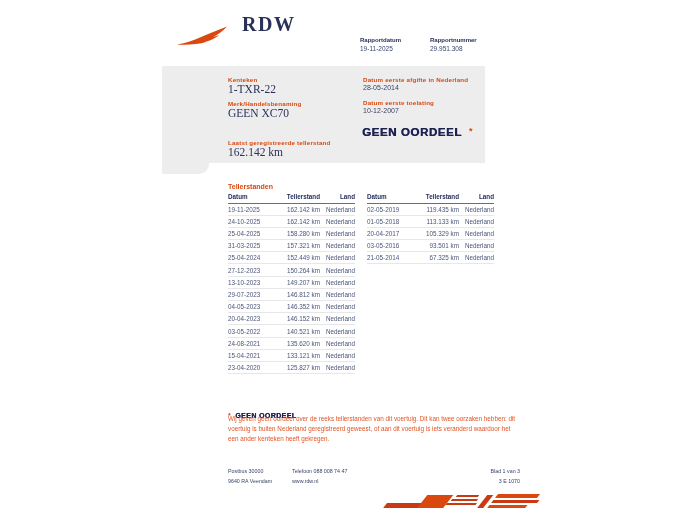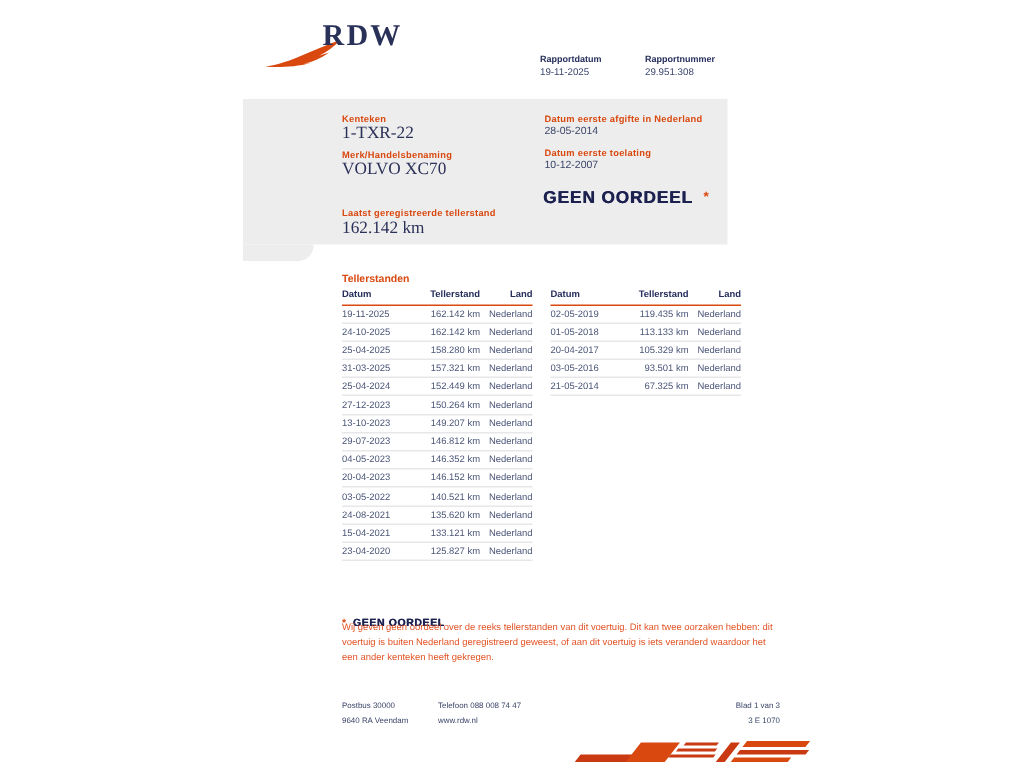--- a/index.html
+++ b/index.html
@@ -63,35 +63,35 @@
 </head>
 <body>
 
 <div id="page">
 
   <svg class="abs" style="left:176px; top:26px;" width="52" height="20" viewBox="0 0 52 20">
     <path fill="#d9480f" d="M1 18.5 C10 17 18 14 24 11.5 C32 8 42 4 51 0.5
       C47 5 42 8.5 37 11 L43.5 9 C38 13 32 15.5 26.5 16.5 L31 16
       C22 18.6 10 19 1 18.5 Z"></path>
   </svg>
-  <div class="abs rdw-wordmark" style="left:215px; top:13px;">RDW</div>
+  <div class="abs rdw-wordmark" style="left:242px; top:13px;">RDW</div>
 
 
   <div class="abs meta-label" style="left:360px; top:37px;">Rapportdatum</div>
   <div class="abs meta-value" style="left:360px; top:45px;">19-11-2025</div>
   <div class="abs meta-label" style="left:430px; top:37px;">Rapportnummer</div>
   <div class="abs meta-value" style="left:430px; top:45px;">29.951.308</div>
 
   <div class="abs graybox" style="left:162px; top:66px; width:323px; height:97px;"></div>
   <div class="abs tab" style="left:162px; top:163px; width:47px; height:11px;"></div>
 
   <div class="abs lbl" style="left:228px; top:76px;">Kenteken</div>
   <div class="abs big-val" style="left:228px; top:83px;">1-TXR-22</div>
   <div class="abs lbl" style="left:228px; top:100px;">Merk/Handelsbenaming</div>
-  <div class="abs big-val" style="left:228px; top:107px;">VOLVO XC70</div>
+  <div class="abs big-val" style="left:228px; top:107px;">GEEN XC70</div>
   <div class="abs lbl" style="left:228px; top:139px;">Laatst geregistreerde tellerstand</div>
   <div class="abs big-val" style="left:228px; top:146px;">162.142 km</div>
 
   <div class="abs lbl" style="left:363px; top:76px;">Datum eerste afgifte in Nederland</div>
   <div class="abs sm-val" style="left:363px; top:84px;">28-05-2014</div>
   <div class="abs lbl" style="left:363px; top:99px;">Datum eerste toelating</div>
   <div class="abs sm-val" style="left:363px; top:107px;">10-12-2007</div>
   <div class="abs oordeel" style="left:362px; top:126px;">GEEN OORDEEL</div>
   <div class="abs star" style="left:469px; top:126px;">*</div>
 

